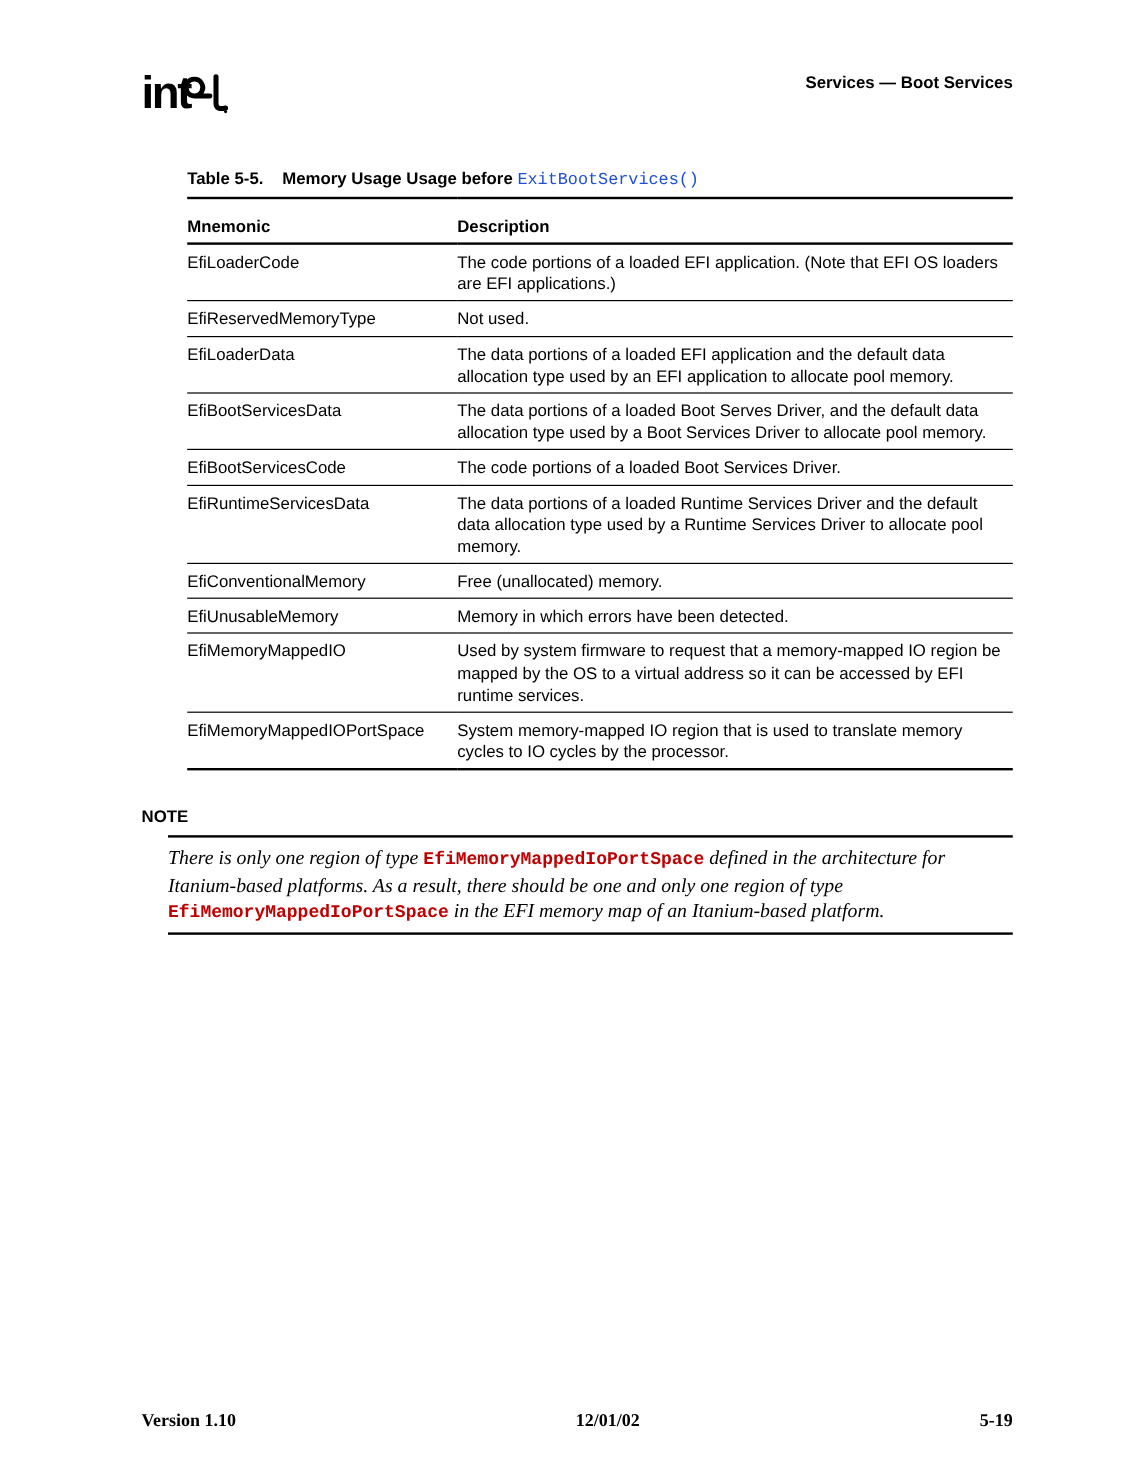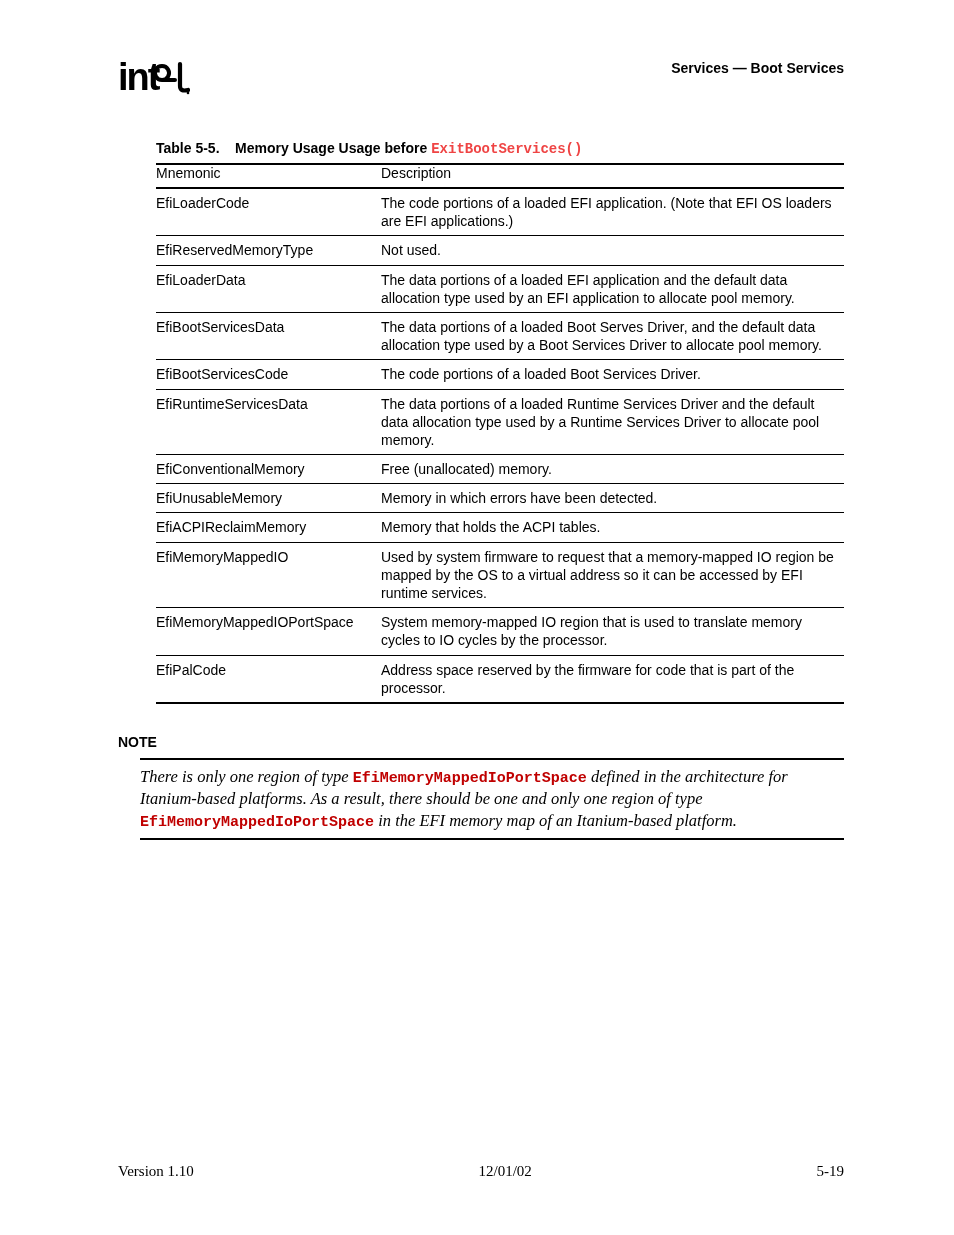--- a/index.html
+++ b/index.html
@@ -37,37 +37,37 @@
   .table-wrap {
     margin-left: 38px;
   }
   .caption {
     font-size: 14px;
     font-weight: 700;
     margin-bottom: 6px;
   }
   .caption .red-code {
     font-family: "Courier New", monospace;
-    font-weight: 700;
-    color: #ef4444;
+    font-weight: 400;
+    color: #1d4ed8;
     margin-top: 27px;
   }
   table.memtable {
     width: 100%;
     border-collapse: collapse;
     font-size: 14px;
   }
   table.memtable thead tr {
     border-top: 2px solid #000;
     border-bottom: 2px solid #000;
   }
   table.memtable th {
     text-align: left;
-    font-weight: 400;
-    padding: 0 6px 6px 0;
+    font-weight: 700;
+    padding: 14px 6px 6px 0;
   }
   table.memtable tbody tr {
     border-bottom: 1px solid #000;
   }
   table.memtable tbody tr:last-child {
     border-bottom: 2px solid #000;
   }
   table.memtable td {
     vertical-align: top;
     padding: 5px 6px 5px 0;
@@ -93,25 +93,26 @@
   .note-block .red-code {
     font-family: "Courier New", monospace;
     font-style: normal;
     font-weight: 700;
     color: #c00000;
     font-size: 15px;
   }
   .footer {
     position: absolute;
     left: 118px; right: 110px;
-    bottom: 55px;
+    bottom: 42px;
     display: flex;
     justify-content: space-between;
     font-family: "Times New Roman", Times, serif;
     font-size: 15px;
+    font-weight: bold;
   }
 </style>
 </head>
 <body>
 
 <div class="page">
 
   <div class="top-row">
     <div class="logo">
       <svg width="72" height="38" viewBox="0 0 72 38">
@@ -166,34 +167,26 @@
           </tr>
         <tr>
             <td class="mn">EfiConventionalMemory</td>
             <td>Free (unallocated) memory.</td>
           </tr>
         <tr>
             <td class="mn">EfiUnusableMemory</td>
             <td>Memory in which errors have been detected.</td>
           </tr>
         <tr>
-            <td class="mn">EfiACPIReclaimMemory</td>
-            <td>Memory that holds the ACPI tables.</td>
-          </tr>
-        <tr>
             <td class="mn">EfiMemoryMappedIO</td>
             <td>Used by system firmware to request that a memory-mapped IO region be mapped by the OS to a virtual address so it can be accessed by EFI runtime services.</td>
           </tr>
         <tr>
             <td class="mn">EfiMemoryMappedIOPortSpace</td>
             <td>System memory-mapped IO region that is used to translate memory cycles to IO cycles by the processor.</td>
-          </tr>
-        <tr>
-            <td class="mn">EfiPalCode</td>
-            <td>Address space reserved by the firmware for code that is part of the processor.</td>
           </tr>
       </tbody>
     </table>
   </div>
 
   <div class="note-heading">NOTE</div>
   <div class="note-block">
     <span>There is only one region of type </span><span class="red-code">EfiMemoryMappedIoPortSpace</span><span> defined in the architecture for Itanium-based platforms.  As a result, there should be one and only one region of type </span><span class="red-code">EfiMemoryMappedIoPortSpace</span><span> in the EFI memory map of an Itanium-based platform.</span>
   </div>
 

